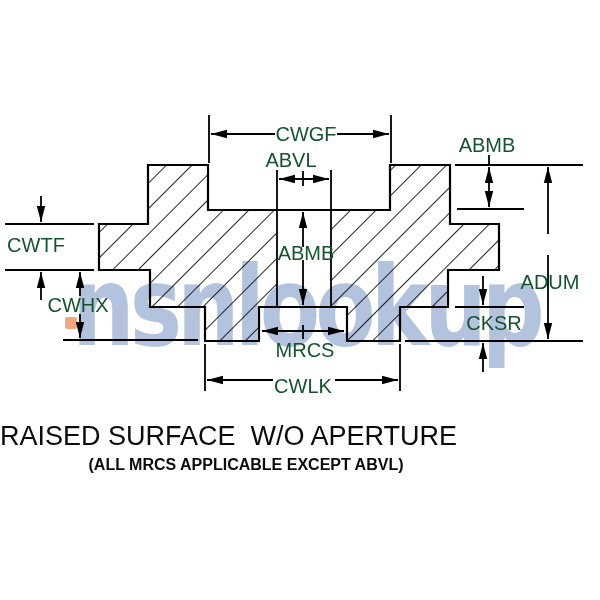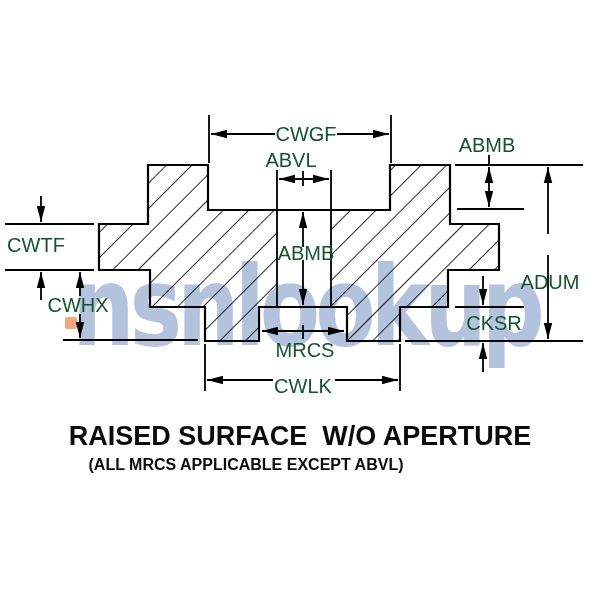--- a/index.html
+++ b/index.html
@@ -6,22 +6,22 @@
   body{width:600px;height:600px;background:#ffffff;overflow:hidden;
        font-family:"Liberation Sans",sans-serif;}
   .stage{position:relative;width:600px;height:600px;background:#ffffff;}
   .stage svg{position:absolute;left:0;top:0;}
   .dim-label{
     position:absolute;transform:translate(-50%,-50%);
     font-weight:normal;font-size:20px;color:#14532d;line-height:1;
     white-space:nowrap;letter-spacing:0px;
   }
   .title{
-    position:absolute;left:0;top:423px;width:600px;text-align:center;
-    font-weight:bold;font-size:27px;color:#0b0b0b;white-space:pre;line-height:1;
+    position:absolute;left:0;top:423px;width:600px;
+    font-weight:normal;font-size:27px;color:#0b0b0b;white-space:pre;line-height:1;
   }
   .subtitle{
     position:absolute;left:0;top:457px;width:492px;text-align:center;
     font-weight:bold;font-size:16px;color:#0b0b0b;white-space:pre;line-height:1;
   }
   .wm-text{
     font-family:"DejaVu Sans",sans-serif;font-weight:bold;
   }
 </style>
 </head>

